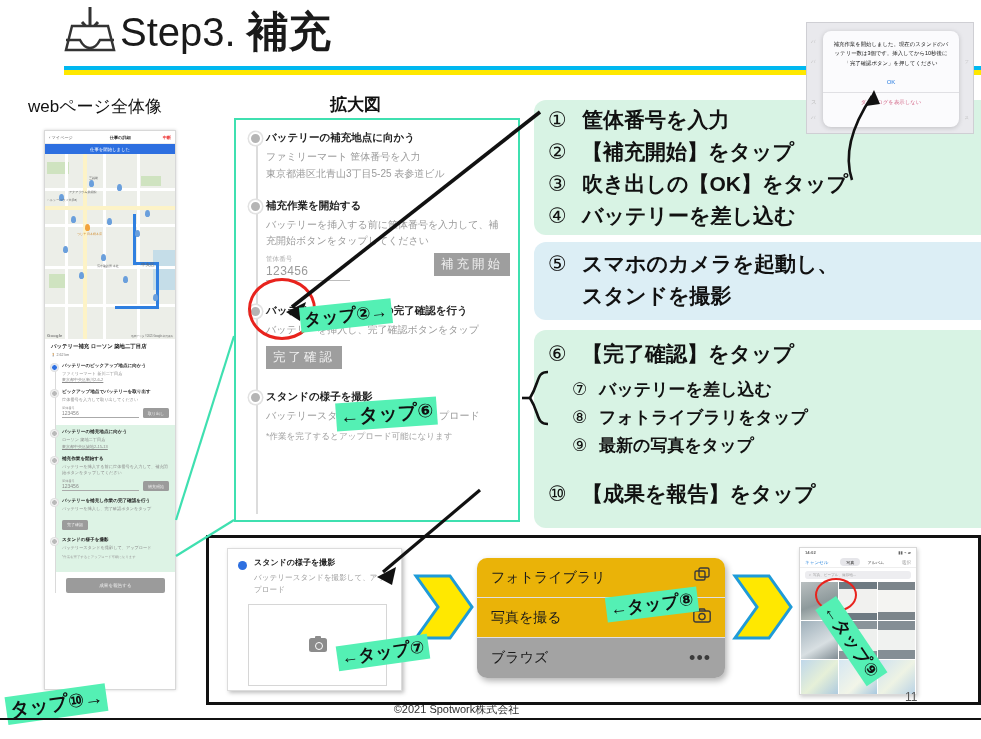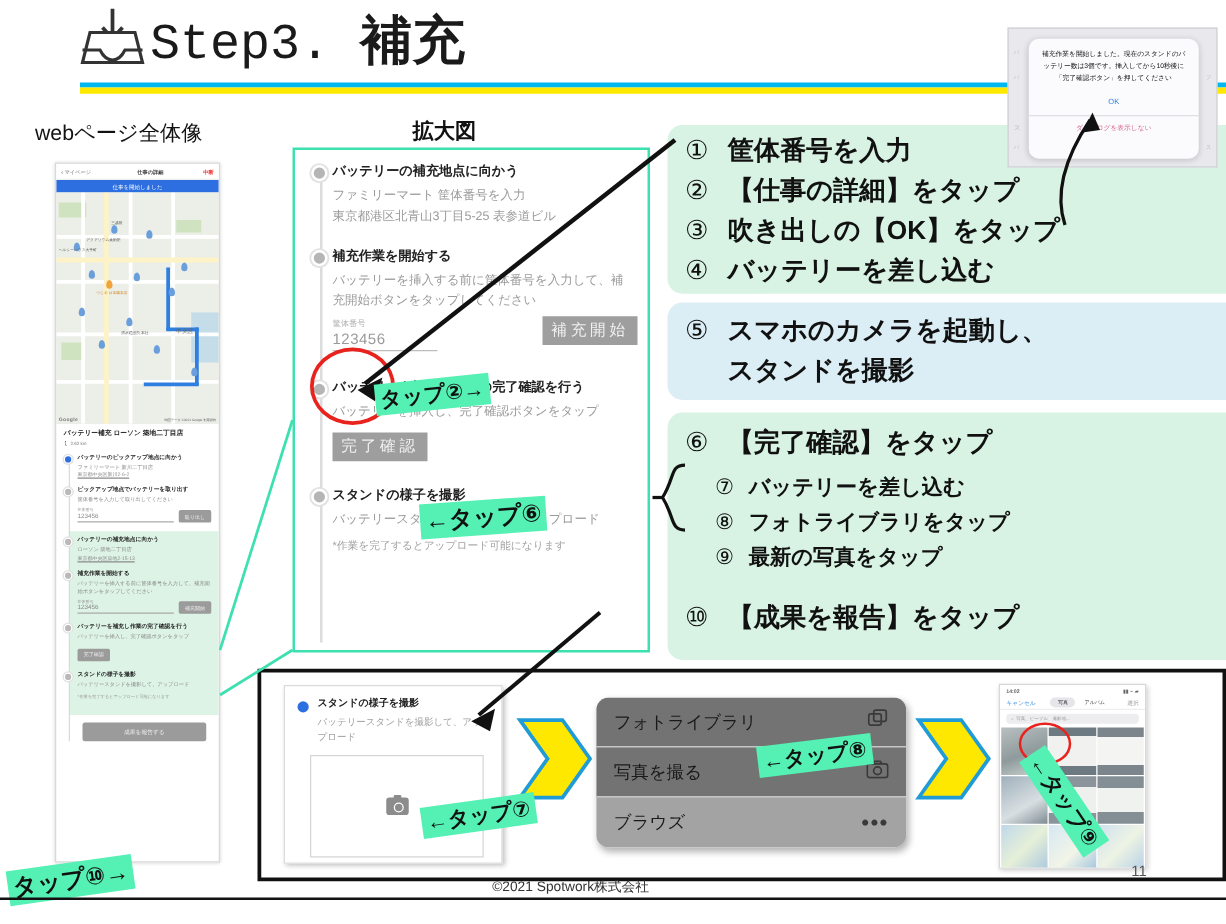--- a/index.html
+++ b/index.html
@@ -7,21 +7,21 @@
     width: 981px; height: 739px;
     background: #ffffff;
     font-family: "Liberation Sans", "DejaVu Sans", sans-serif;
     overflow: hidden;
   }
   #page { position: relative; width: 981px; height: 739px; background:#fff; }
 
   
   .hdr-icon { position:absolute; left:62px; top:6px; width:56px; height:50px; }
   .hdr-title { position:absolute; left:120px; top:4px; font-size:40px; color:#1a1a1a;
-               letter-spacing:0px; white-space:nowrap;font-family:Liberation Mono, monospace; }
+               letter-spacing:0px; white-space:nowrap; }
   .hdr-title .step { font-weight:400; }
   .hdr-title .kw { font-weight:bold; font-size:42px; }
   .rule-cyan { position:absolute; left:64px; top:66px; width:917px; height:4px; background:#00b8f0; }
   .rule-yellow { position:absolute; left:64px; top:70px; width:917px; height:5px; background:#ffe800; }
 
   
   .cap { position:absolute; font-size:17px; color:#111; font-weight:400; white-space:nowrap; }
   .cap-web { left:28px; top:95px; }
   .cap-zoom { left:330px; top:93px; font-weight:bold; }
 
@@ -137,21 +137,21 @@
   .camicon { width:18px; height:14px; background:#8c8c8c; border-radius:2.5px; position:relative; }
   .camicon:before { content:""; position:absolute; left:6px; top:-2.5px; width:6px; height:3px;
                     background:#8c8c8c; border-radius:1px 1px 0 0; }
   .camicon:after { content:""; position:absolute; left:6px; top:4px; width:6px; height:6px;
                    border:1.6px solid #fff; border-radius:50%; }
 
   .sheet { position:absolute; left:477px; top:558px; width:248px; height:120px;
            background:#f2f2f4; border-radius:10px; overflow:hidden;
            box-shadow:2px 3px 6px rgba(0,0,0,.3); }
   .sheet-row { height:40px; display:flex; align-items:center; justify-content:space-between;
-               padding:0 14px; border-bottom:1px solid #dfdfe2; background:#737373; }
+               padding:0 14px; border-bottom:1px solid #dfdfe2; background:#eab308; }
   .sheet-row:last-child { border-bottom:none; background:#a3a3a3; }
   .sheet-row .lab { font-size:14px; color:#1a1a1a; }
   .sheet-row .ico { color:#3a3a3a; }
 
   .picker { position:absolute; left:799px; top:547px; width:118px; height:148px;
             background:#fff; border:1px solid #d8d8d8; overflow:hidden;
             box-shadow:1px 2px 4px rgba(0,0,0,.2); }
   .pk-status { height:9px; display:flex; align-items:center; justify-content:space-between;
                padding:0 5px; font-size:4.2px; color:#666; font-weight:bold; }
   .pk-bar { height:11px; display:flex; align-items:center; justify-content:space-between;
@@ -357,21 +357,21 @@
   <div class="grp grp-a"></div>
   <div class="grp grp-b"></div>
   <div class="grp grp-c"></div>
 
   <div class="li" style="left:548px;top:106px;">
     <span class="num">①</span>
     <span class="txt">筐体番号を入力</span>
   </div>
   <div class="li" style="left:548px;top:138px;">
     <span class="num">②</span>
-    <span class="txt">【仕事の詳細】をタップ</span>
+    <span class="txt">【補充開始】をタップ</span>
   </div>
   <div class="li" style="left:548px;top:170px;">
     <span class="num">③</span>
     <span class="txt">吹き出しの【OK】をタップ</span>
   </div>
   <div class="li" style="left:548px;top:202px;">
     <span class="num">④</span>
     <span class="txt">バッテリーを差し込む</span>
   </div>
   <div class="li" style="left:548px;top:250px;">

